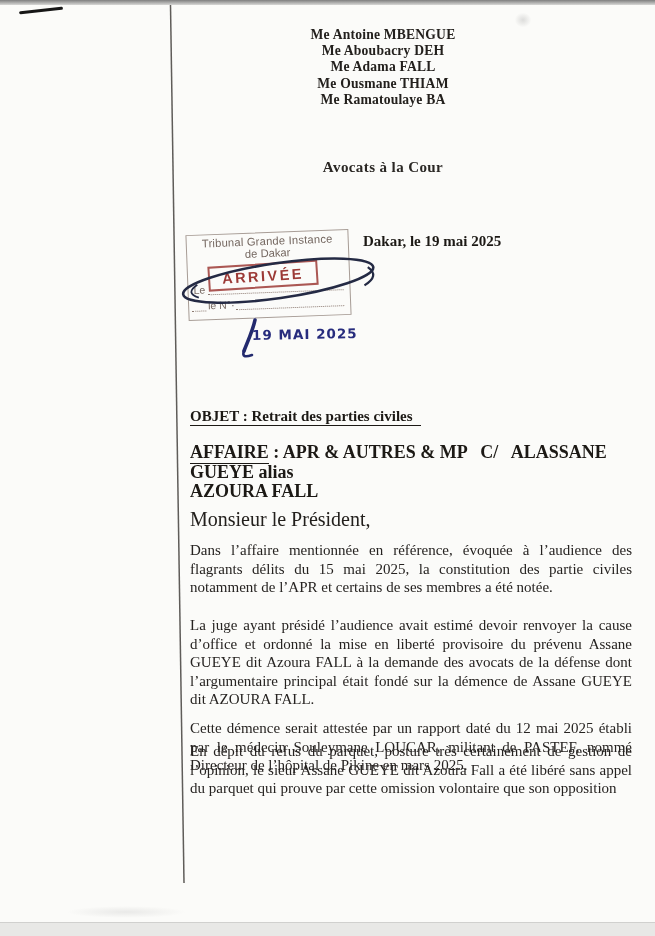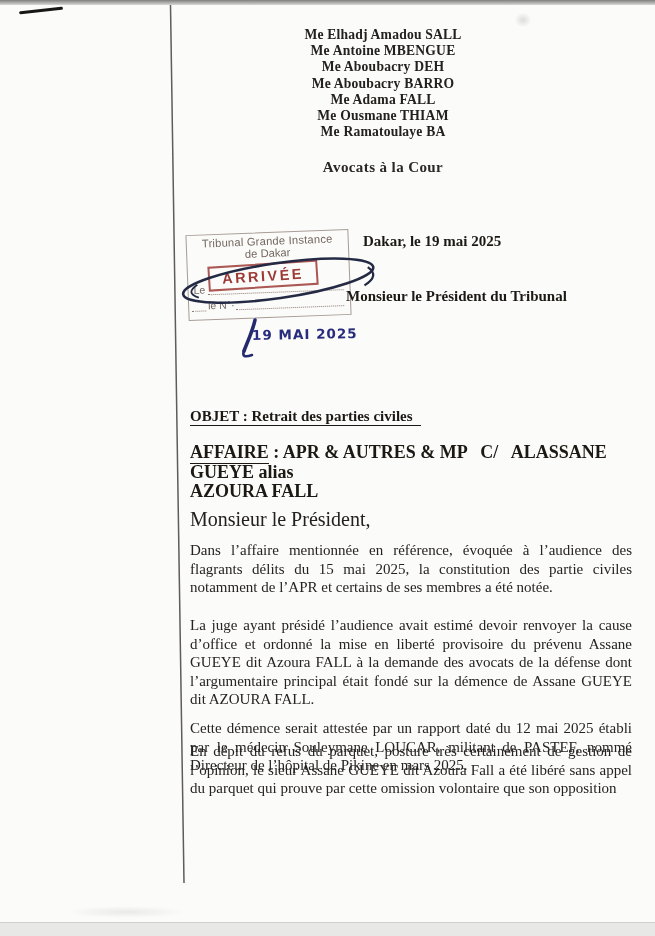--- a/index.html
+++ b/index.html
@@ -74,24 +74,22 @@
   <div class="pen-mark"></div>
   <div class="smudge-top"></div>
   <div class="smudge-bottom"></div>
 
   <svg class="overlay" width="655" height="936">
     <line x1="170.5" y1="5" x2="184" y2="883" stroke="#44413e" stroke-width="1.5" opacity="0.85"></line>
     <line x1="184" y1="925" x2="184.4" y2="936" stroke="#55524f" stroke-width="2" opacity="0.8"></line>
   </svg>
 
   <div class="lawyers">
-    <div>Me Elhadj Amadou SALL</div>
     <div>Me Antoine MBENGUE</div>
     <div>Me Aboubacry DEH</div>
-    <div>Me Aboubacry BARRO</div>
     <div>Me Adama FALL</div>
     <div>Me Ousmane THIAM</div>
     <div>Me Ramatoulaye BA</div>
   </div>
   <div class="role">Avocats à la Cour</div>
 
   <div class="stamp">
     <div class="stamp-line1">Tribunal Grande Instance</div>
     <div class="stamp-line2">de Dakar</div>
     <div class="arrivee-box">
@@ -108,21 +106,20 @@
     </div>
     <svg class="overlay" style="left:-12px;top:18px;overflow:visible" width="205" height="60">
       <ellipse cx="102" cy="30" rx="96" ry="17.5" fill="none" stroke="#242a44" stroke-width="2.6" transform="rotate(-6 102 30)"></ellipse>
       <path d="M192,20 q12,9 -4,18" fill="none" stroke="#242a44" stroke-width="2.2"></path>
       <path d="M22,44 q-14,-5 -1,-13" fill="none" stroke="#242a44" stroke-width="1.8"></path>
     </svg>
   </div>
 
   <div class="place-date">Dakar, le 19 mai 2025</div>
   <div class="recipient">
-    <div>Monsieur le Président du Tribunal</div>
   </div>
 
   <div class="blue-date">19 MAI 2025</div>
   <svg class="overlay" style="left:236px;top:316px;overflow:visible" width="40" height="46">
     <path d="M19,4 C17,14 11,27 8,35" fill="none" stroke="#232a6e" stroke-width="3.6" stroke-linecap="round"></path>
     <path d="M8,35 q-3,8 8,4" fill="none" stroke="#232a6e" stroke-width="2.6" stroke-linecap="round"></path>
   </svg>
 
   <div class="objet">
     <span class="u">OBJET : Retrait des parties civiles</span>

